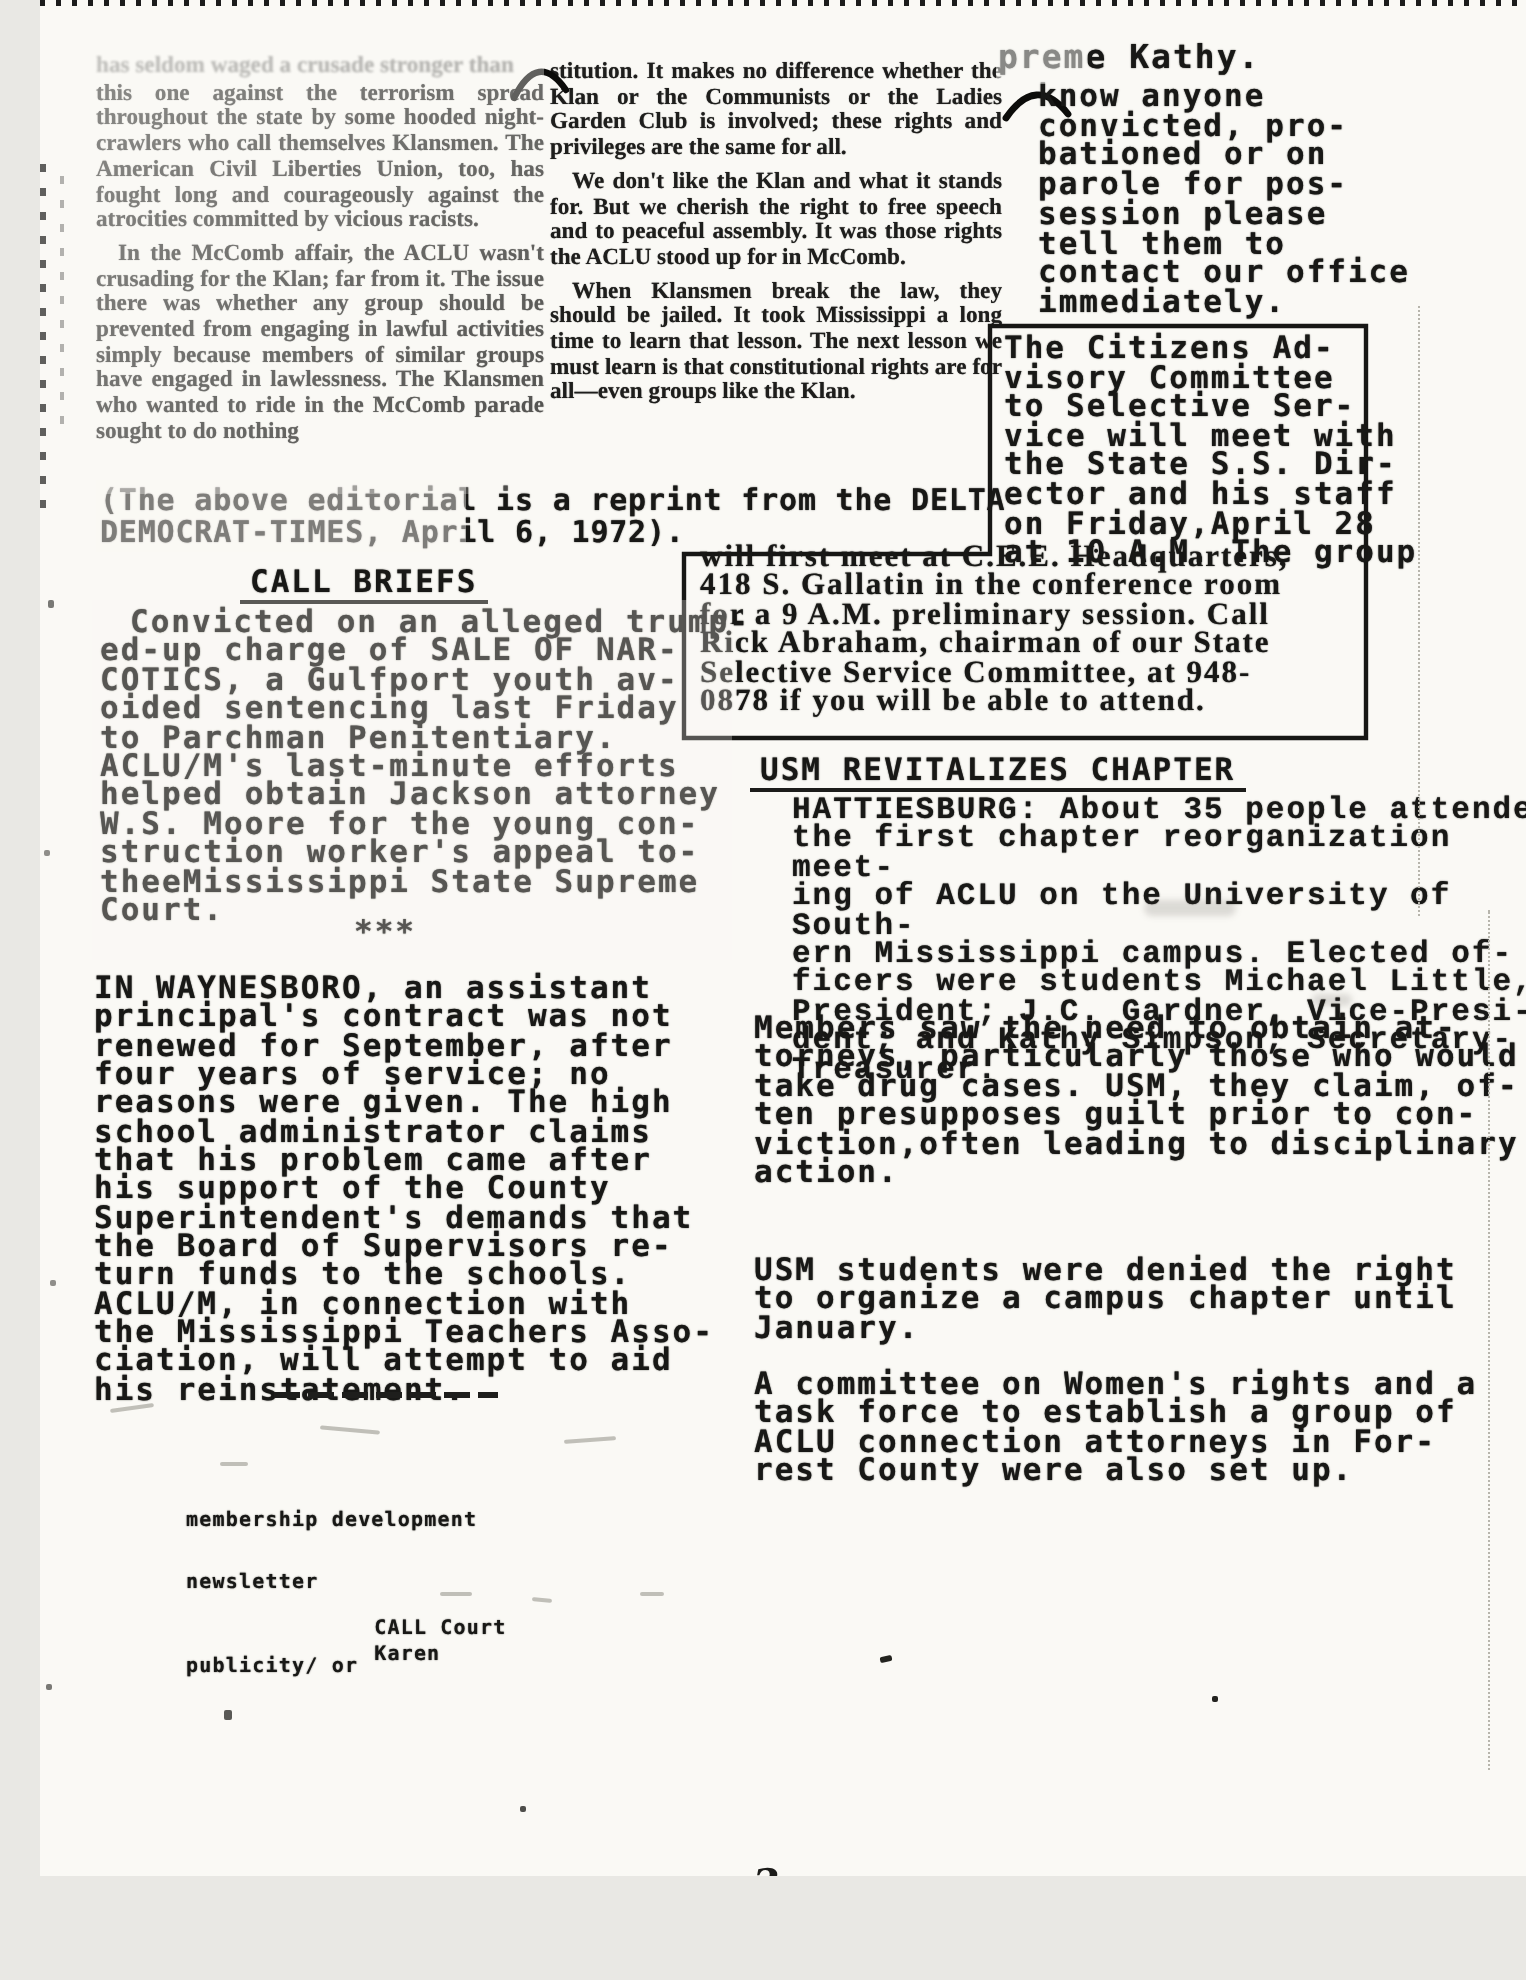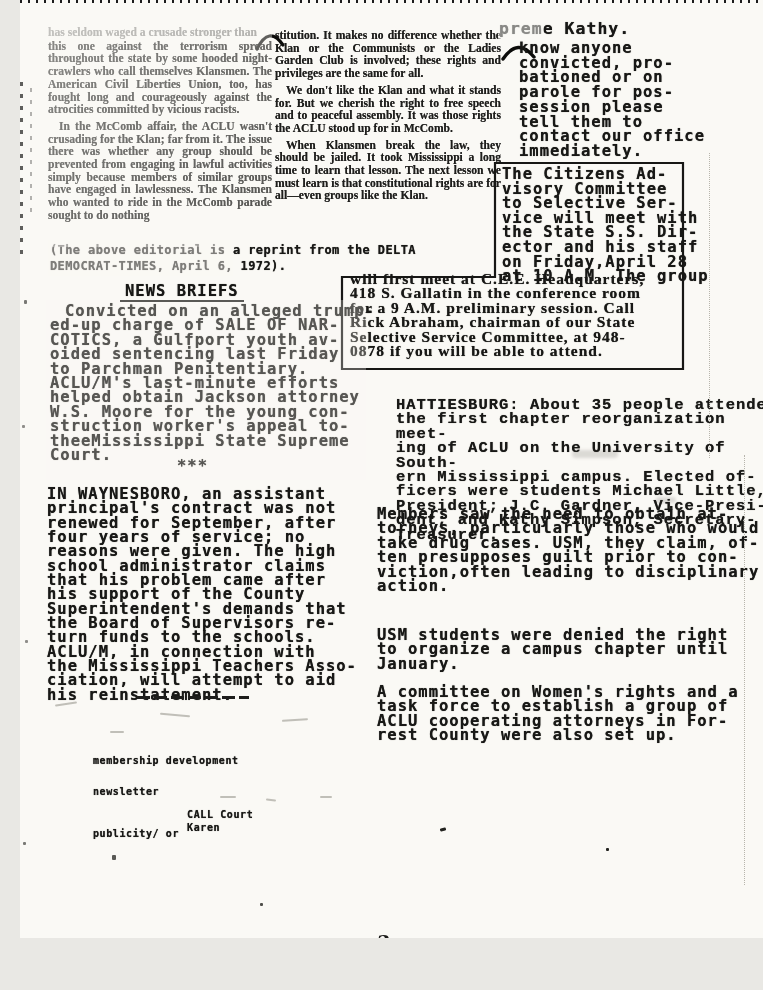--- a/index.html
+++ b/index.html
@@ -13,21 +13,21 @@
   
   .typed{
     font-family:"DejaVu Sans Mono", monospace;
     font-weight:bold;
     font-size:15.5px;letter-spacing:1px;line-height:14.5px;
     white-space:pre-line;
     color:#181816;
     text-shadow:0 0 0.7px rgba(25,25,20,.85);
     position:absolute;
   }
-  .typed.small{font-size:12px;letter-spacing:.4px;line-height:15px;}
+  .typed.small{font-size:15px;letter-spacing:.4px;line-height:15px;}
   .heading{border-bottom:2px solid #1c1c1a;padding:0 5px 1px 5px;}
   
   .clip{
     position:absolute;
     font-family:"Liberation Serif","DejaVu Serif", serif;
     font-weight:700;
     font-size:11.6px;line-height:12.7px;
     text-align:justify;color:#1e1e1c;
     text-shadow:0 0 .5px rgba(30,30,28,.75);
   }
@@ -110,21 +110,21 @@
   <div class="typed" style="left:330px;top:272px;line-height:14.4px;font-family:Liberation Serif, serif;">will first meet at C.E.E. Headquarters,
 418 S. Gallatin in the conference room
 for a 9 A.M. preliminary session. Call
 Rick Abraham, chairman of our State
 Selective Service Committee, at 948-
 0878 if you will be able to attend.</div>
 
   <div class="typed small" style="left:30px;top:243px;">(The above editorial is a reprint from the DELTA</div>
   <div class="typed small" style="left:30px;top:259px;">DEMOCRAT-TIMES, April 6, 1972).</div>
 
-  <div class="typed heading" style="left:100px;top:284px;">NEWS BRIEFS</div>
+  <div class="typed heading" style="left:100px;top:284px;">CALL BRIEFS</div>
   <div class="typed" style="left:30px;top:304px;line-height:14.4px;text-indent:15px;">Convicted on an alleged trump-
 ed-up charge of SALE OF NAR-
 COTICS, a Gulfport youth av-
 oided sentencing last Friday
 to Parchman Penitentiary.
 ACLU/M's last-minute efforts
 helped obtain Jackson attorney
 W.S. Moore for the young con-
 struction worker's appeal to-
 theeMississippi State Supreme
@@ -140,40 +140,41 @@
 his support of the County
 Superintendent's demands that
 the Board of Supervisors re-
 turn funds to the schools.
 ACLU/M, in connection with
 the Mississippi Teachers Asso-
 ciation, will attempt to aid
 his reinstatement.</div>
   <div class="rule-dashes" style="left:117px;top:696px;width:112px;"></div>
 
+  <div class="typed heading" style="left:355px;top:378px;">USM REVITALIZES CHAPTER</div>
   <div class="typed" style="left:376px;top:398px;line-height:14.4px;font-family:Liberation Mono, monospace;">HATTIESBURG:  About 35 people attended
 the first chapter reorganization meet-
 ing of ACLU on the University of South-
 ern Mississippi campus.  Elected of-
 ficers were students Michael Little,
 President; J.C. Gardner, Vice-Presi-
 dent; and Kathy Simpson, Secretary-
 Treasurer.</div>
   <div class="typed" style="left:357px;top:507px;line-height:14.4px;">Members saw the need to obtain at-
 torneys, particularly those who would
 take drug cases. USM, they claim, of-
 ten presupposes guilt prior to con-
 viction,often leading to disciplinary
 action.</div>
   <div class="typed" style="left:357px;top:628px;line-height:14.4px;">USM students were denied the right
 to organize a campus chapter until
 January.</div>
   <div class="typed" style="left:357px;top:685px;line-height:14.4px;">A committee on Women's rights and a
 task force to establish a group of
-ACLU cooperating attorneys in For-
+ACLU connection attorneys in For-
 rest County were also set up.</div>
 
   <div class="typed" style="left:73px;top:737px;font-size:10px;letter-spacing:.6px;line-height:15.5px;">
     <div>membership development</div>
     <div>newsletter</div>
     <div class="footer-line">
       <span>publicity/  or</span>
       <span class="stack">
         <span>CALL Court</span>
         <span>Karen</span>

